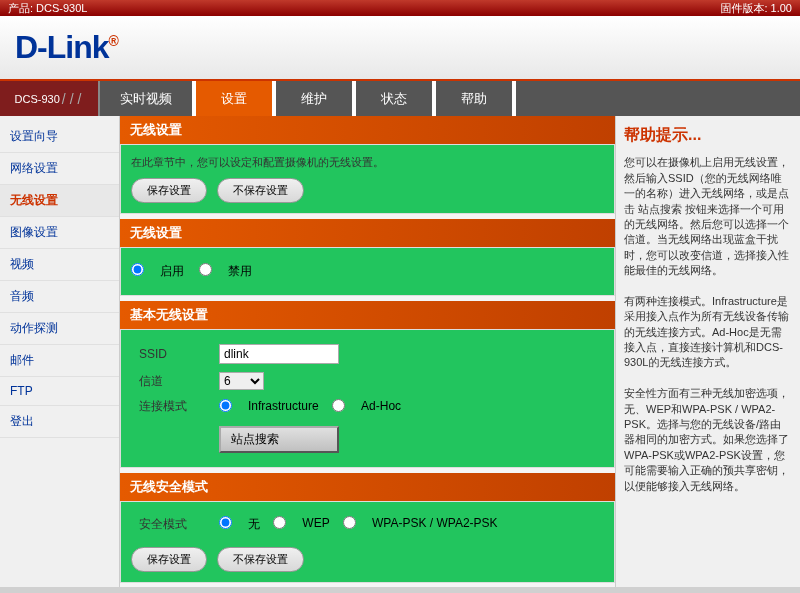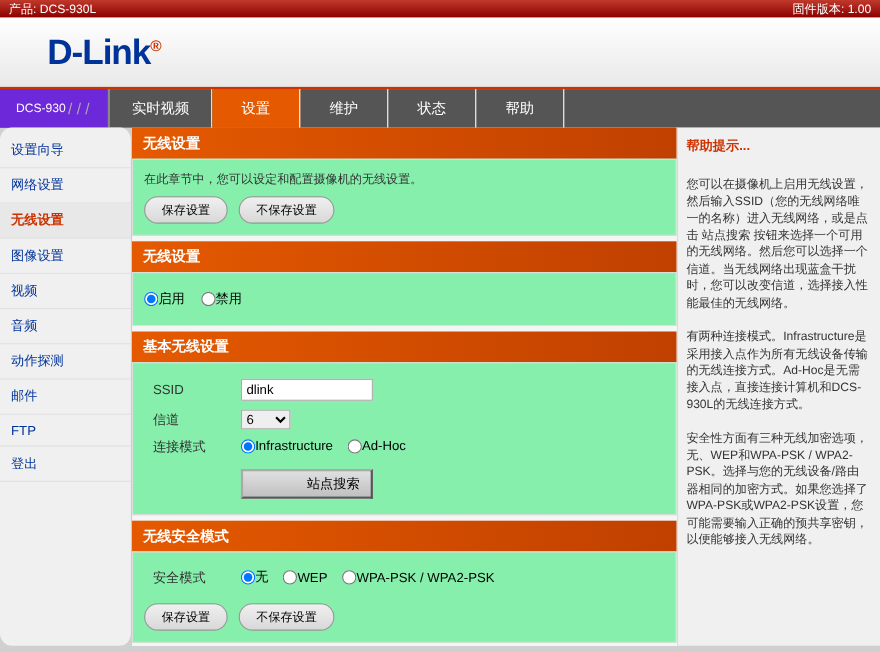--- a/index.html
+++ b/index.html
@@ -43,25 +43,25 @@
       height: 35px;
     }
     .nav-tab {
       display: flex;
       align-items: center;
       justify-content: center;
       padding: 0 20px;
       color: white;
       font-size: 13px;
       cursor: pointer;
-      border-right: 1px solid #ffffff;
+      border-right: 4px solid #ffffff;
       min-width: 80px;
     }
     .nav-tab.model-tab {
-      background: #6d28d9;
+      background: #7f1d1d;
       padding: 0 10px;
       font-size: 11px;
       min-width: 100px;
       border-right: 2px solid #888;
     }
     .nav-tab.active {
       background: #e55a00;
       color: white;
     }
 
@@ -70,21 +70,20 @@
       display: flex;
       height: calc(593px - 22px - 65px - 35px);
     }
 
     
     .sidebar {
       width: 120px;
       background: #f0f0f0;
       border-right: 1px solid #ccc;
       padding-top: 5px;
-      border-radius: 11px;
     }
     .sidebar-item {
       padding: 7px 10px;
       font-size: 12px;
       color: #003399;
       cursor: pointer;
       border-bottom: 1px solid #e0e0e0;
     }
     .sidebar-item.active {
       color: #cc3300;
@@ -102,21 +101,21 @@
     
     .section-header {
       background: linear-gradient(to right, #e55a00, #c04000);
       color: white;
       padding: 5px 10px;
       font-size: 13px;
       font-weight: bold;
     }
 
     .section-body {
-      background: #86efac;
+      background: #22c55e;
       padding: 10px;
       border: 1px solid #ddd;
       margin-bottom: 5px;
     }
 
     .section-desc {
       font-size: 11px;
       color: #333;
       margin-bottom: 8px;
     }
@@ -138,22 +137,22 @@
 
     
     .radio-row {
       display: flex;
       align-items: center;
       gap: 15px;
       padding: 5px 0;
     }
     .radio-label {
       display: flex;
-      align-items: center;
-      gap: 0;
+      align-items: flex-start;
+      gap: 16px;
       font-size: 12px;
       cursor: pointer;
     }
 
     
     .form-table {
       width: 100%;
       border-collapse: collapse;
     }
     .form-table td {
@@ -182,54 +181,54 @@
 
     .site-search-btn {
       background: linear-gradient(to bottom, #e0e0e0, #c0c0c0);
       border: 2px outset #aaa;
       padding: 3px 10px;
       font-size: 12px;
       cursor: pointer;
       margin-top: 3px;
       display: inline-block;
       min-width: 120px;
-      text-align: right;
+      text-align: left;
     }
 
     
     .help-panel {
       width: 185px;
       background: #f0f0f0;
       border-left: 1px solid #ccc;
       padding: 8px;
       overflow-y: auto;
       font-size: 11px;
       color: #333;
       line-height: 1.4;
     }
     .help-title {
       color: #cc3300;
       font-weight: bold;
-      font-size: 12px;
-      margin-bottom: 20px;
+      font-size: 16px;
+      margin-bottom: 9px;
     }
 
     .model-slash { color: #aaa; font-size: 14px; margin: 0 2px; }
   </style>
 </head>
 <body>
 
 <div class="top-bar">
   <span>产品: DCS-930L</span>
   <span>固件版本: 1.00</span>
 </div>
 
 <div class="header">
   <div class="dlink-logo">
-    <span style="color:#003399;margin-left:28px;">D-Link</span><span class="dlink-logo-reg">®</span>
+    <span style="color:#003399;">D-Link</span><span class="dlink-logo-reg">®</span>
   </div>
 </div>
 
 <div class="nav-tabs">
   <div class="nav-tab model-tab">
     <span>DCS-930</span>
     <span class="model-slash">/</span>
     <span class="model-slash">/</span>
     <span class="model-slash">/</span>
   </div>

